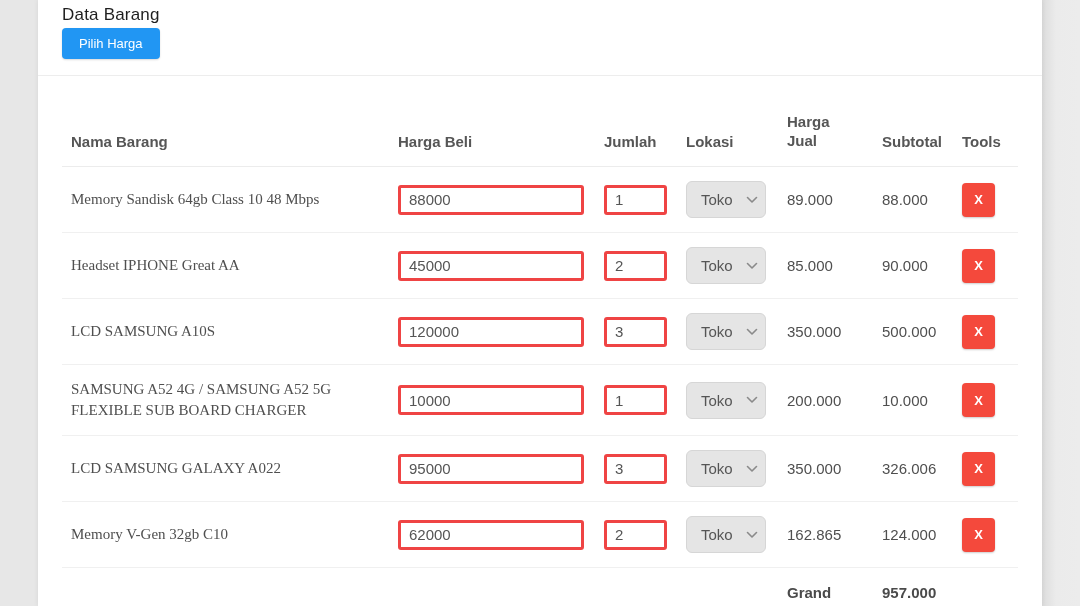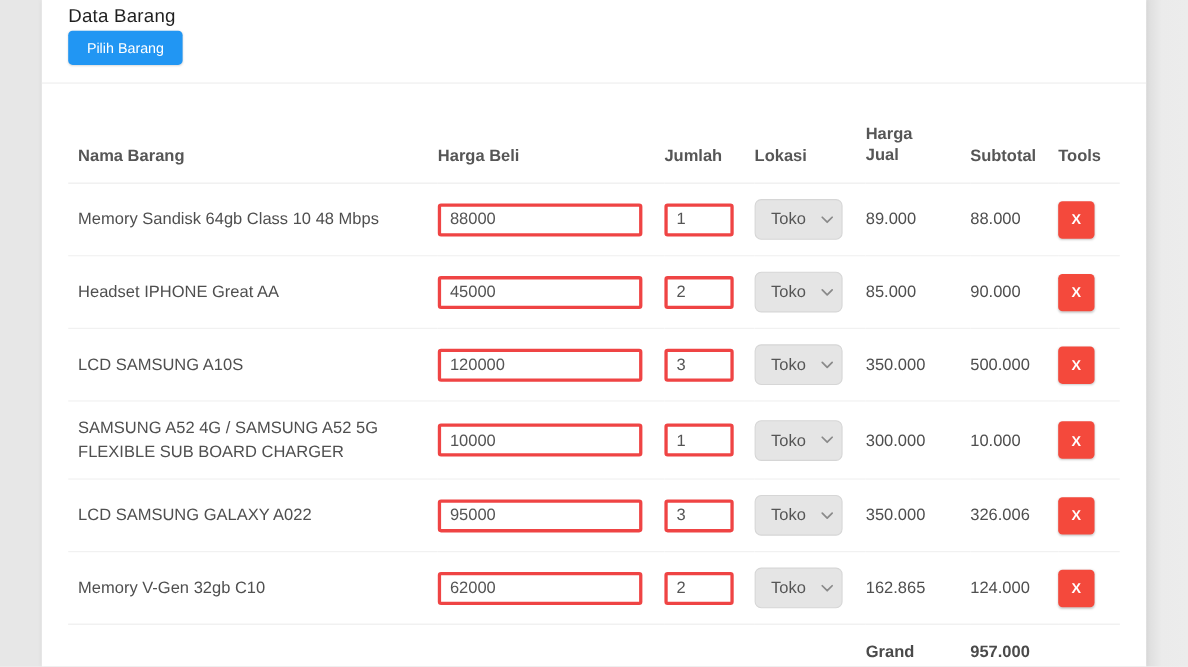--- a/index.html
+++ b/index.html
@@ -76,21 +76,21 @@
   .hdr-narrow { display: inline-block; max-width: 54px; line-height: 19px; }
 
   tbody td {
     vertical-align: middle;
     font-size: 15px;
     color: #4f4f4f;
     padding: 14px 10px 14px 0;
     border-bottom: 1px solid #f0f0f0;
     line-height: 21px;
   }
-  tbody td:first-child { padding-left: 9px; }
+  tbody td:first-child { padding-left: 9px; font-family: Liberation Serif, serif; }
 
   .txt-input {
     font-family: inherit;
     font-size: 15px;
     color: #555555;
     border: 3px solid #ef4444;
     border-radius: 3px;
     height: 30px;
     padding: 2px 8px;
     background: #ffffff;
@@ -151,21 +151,21 @@
 </head>
 <body>
 
 <div class="page">
   <div class="gutter-left"></div>
   <div class="gutter-right"></div>
 
   <div class="card">
     <div class="card-header">
       <div class="page-title">Data Barang</div>
-      <button class="btn-primary">Pilih Barang</button>
+      <button class="btn-primary">Pilih Harga</button>
     </div>
 
     <div class="card-body">
       <table class="goods">
         <colgroup>
           <col class="c-nama">
             <col class="c-beli">
             <col class="c-jumlah">
           <col class="c-lokasi">
             <col class="c-jual">
@@ -278,21 +278,21 @@
         <select>
           <option>Toko</option>
         </select>
         <span class="chevron">
           <svg width="12" height="8" viewBox="0 0 12 8">
                       <polyline points="1.5,1.5 6,6 10.5,1.5" fill="none" stroke="#8a8a8a" stroke-width="1.6" stroke-linecap="round" stroke-linejoin="round"></polyline>
                     </svg>
         </span>
       </div>
     </td>
-    <td>300.000</td>
+    <td>200.000</td>
     <td>10.000</td>
     <td>
       <button class="btn-delete">X</button>
     </td>
   </tr>
 
   <tr>
     <td>LCD SAMSUNG GALAXY A022</td>
     <td>
       <input type="text" class="txt-input input-beli" value="95000" style="">

